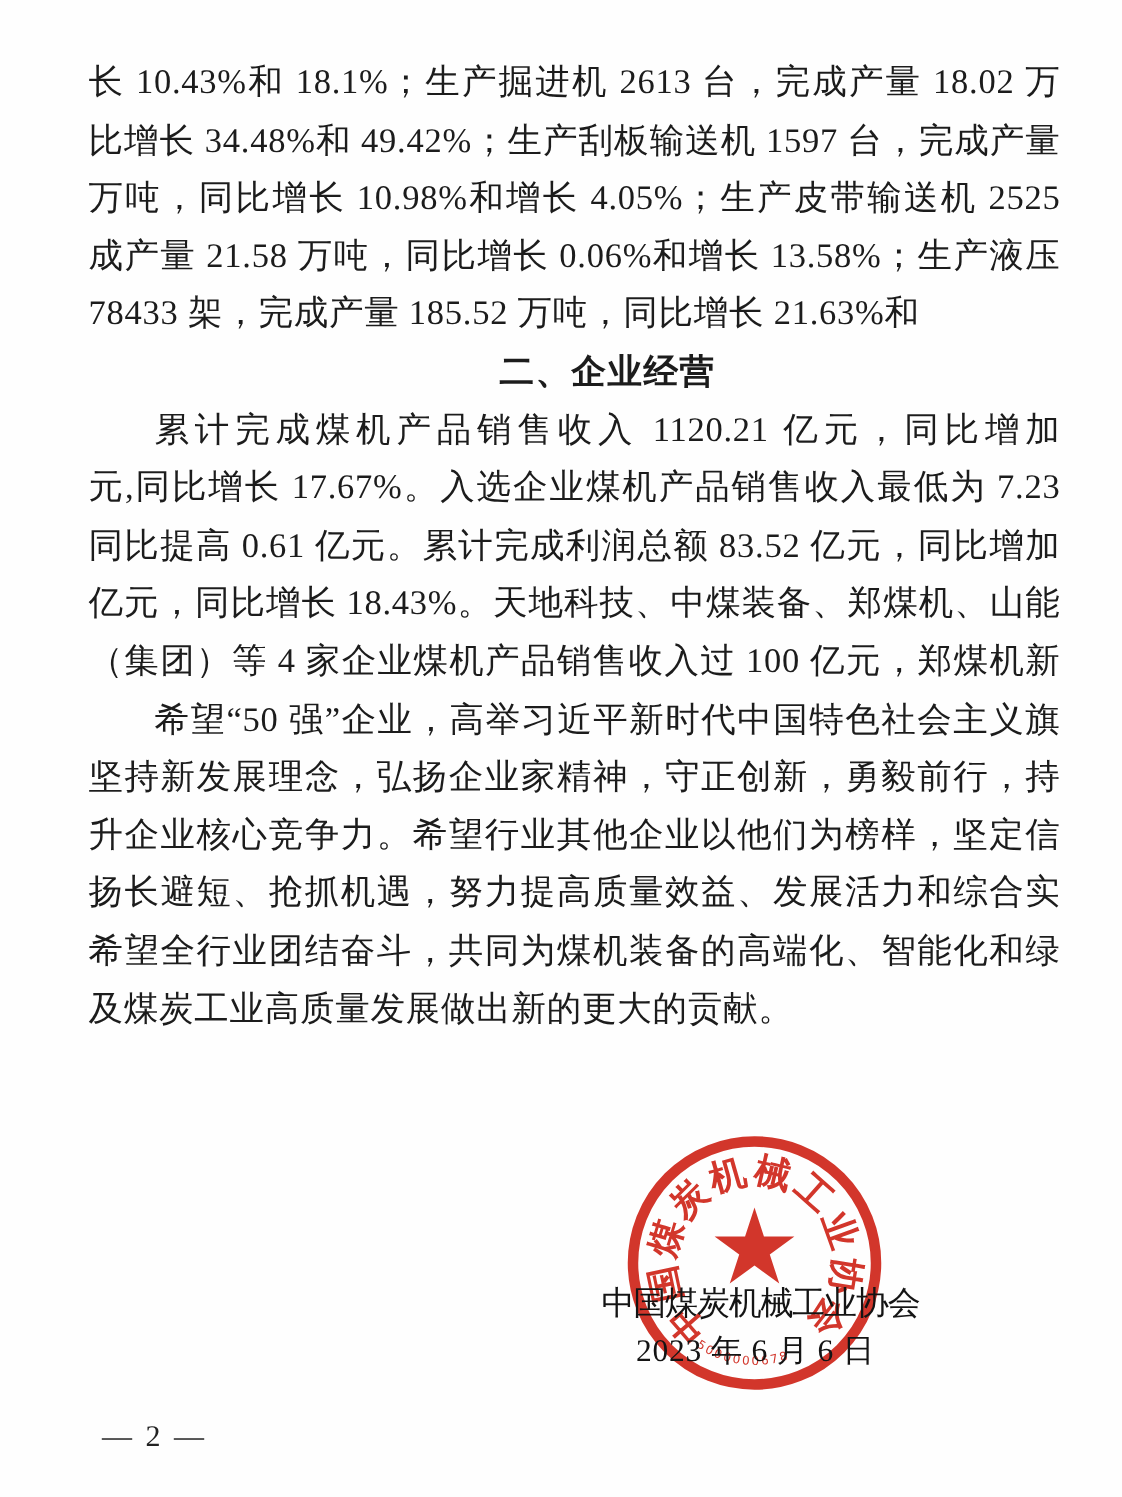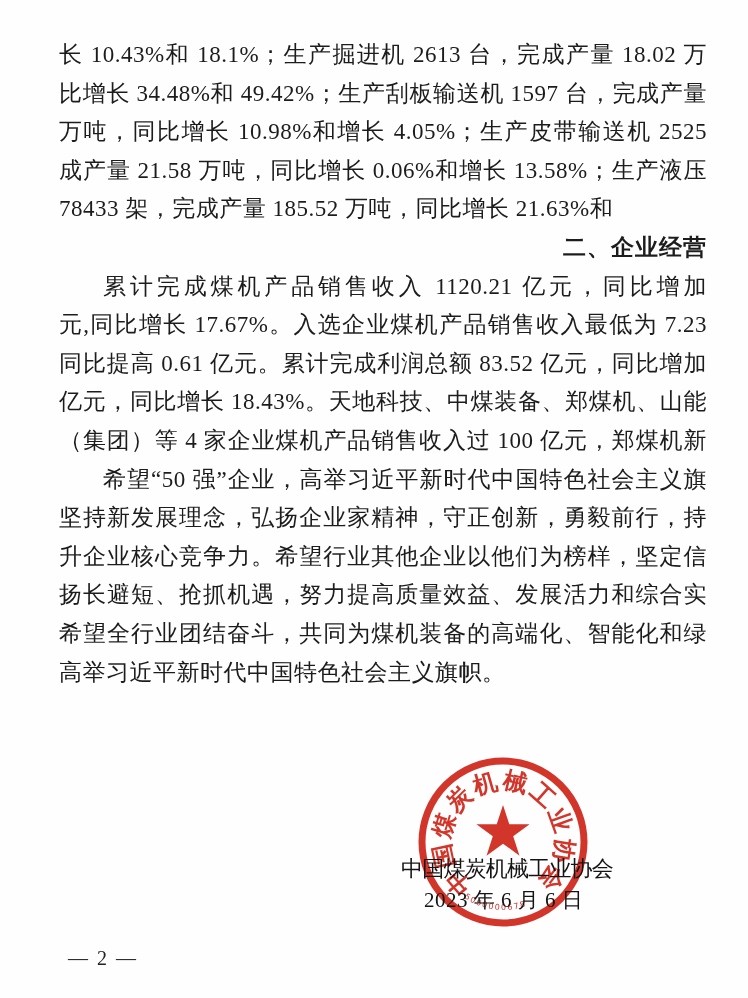--- a/index.html
+++ b/index.html
@@ -28,21 +28,21 @@
     text-align: justify;
     text-align-last: justify;
   }
   .line-end {
     text-align: left;
     text-align-last: auto;
   }
   .indent { text-indent: 44px; }
   .heading {
     font-weight: bold;
-    text-align: right;
+    text-align: center;
     text-align-last: auto;
     letter-spacing: 1px;
   }
   .signature-org {
     position: absolute;
     left: 401px; top: 854px;
     font-size: 22px; letter-spacing: -0.8px;
     color: #141414; z-index: 3;
     white-space: nowrap;
   }
@@ -83,21 +83,21 @@
     <div class="line indent">累计完成煤机产品销售收入 1120.21 亿元，同比增加 168.23 亿</div>
     <div class="line">元,同比增长 17.67%。入选企业煤机产品销售收入最低为 7.23 亿元，</div>
     <div class="line">同比提高 0.61 亿元。累计完成利润总额 83.52 亿元，同比增加 13</div>
     <div class="line">亿元，同比增长 18.43%。天地科技、中煤装备、郑煤机、山能装备</div>
     <div class="line">（集团）等 4 家企业煤机产品销售收入过 100 亿元，郑煤机新晋行</div>
     <div class="line indent">希望“50 强”企业，高举习近平新时代中国特色社会主义旗帜，</div>
     <div class="line">坚持新发展理念，弘扬企业家精神，守正创新，勇毅前行，持续提</div>
     <div class="line">升企业核心竞争力。希望行业其他企业以他们为榜样，坚定信心、</div>
     <div class="line">扬长避短、抢抓机遇，努力提高质量效益、发展活力和综合实力。</div>
     <div class="line">希望全行业团结奋斗，共同为煤机装备的高端化、智能化和绿色化</div>
-    <div class="line line-end">高举习近平新时代中国特色社会主义旗帜。</div>
+    <div class="line line-end">及煤炭工业高质量发展做出新的更大的贡献。</div>
   </div>
 
   <div class="seal">
     <svg width="174" height="174" viewBox="0 0 174 174" xmlns="http://www.w3.org/2000/svg">
       <defs>
         <path id="sealArcTop" d="M 56.6 130.4 A 53 53 0 1 1 117.4 130.4" fill="none"></path>
         <path id="sealArcBottom" d="M 48 142.7 A 68 68 0 0 0 126 142.7" fill="none"></path>
       </defs>
       <circle cx="87" cy="87" r="81" fill="none" stroke="#d02a1e" stroke-width="7"></circle>
       <polygon fill="#d02a1e" points="87,50 93.3,69.3 113.6,69.3 97.2,81.3 103.5,100.7 87,88.7 70.5,100.7 76.8,81.3 60.4,69.3 80.7,69.3"></polygon>

